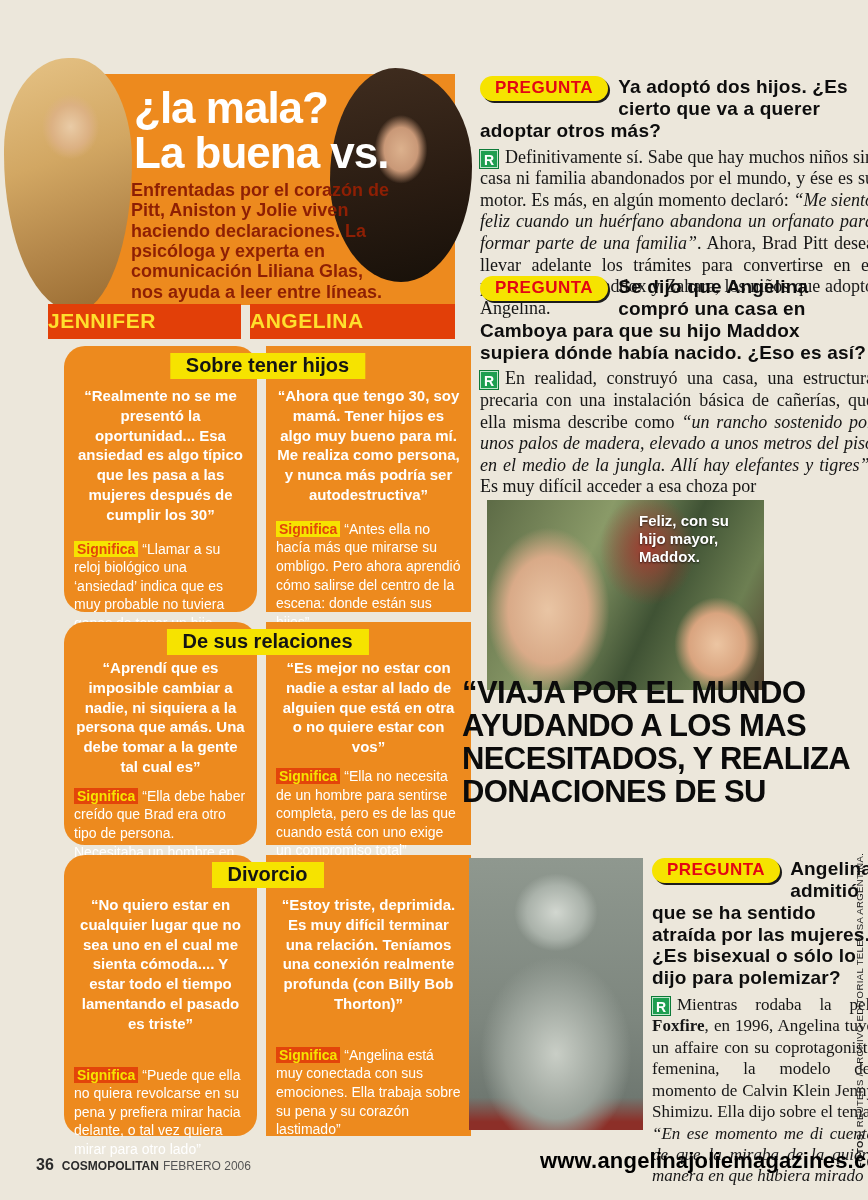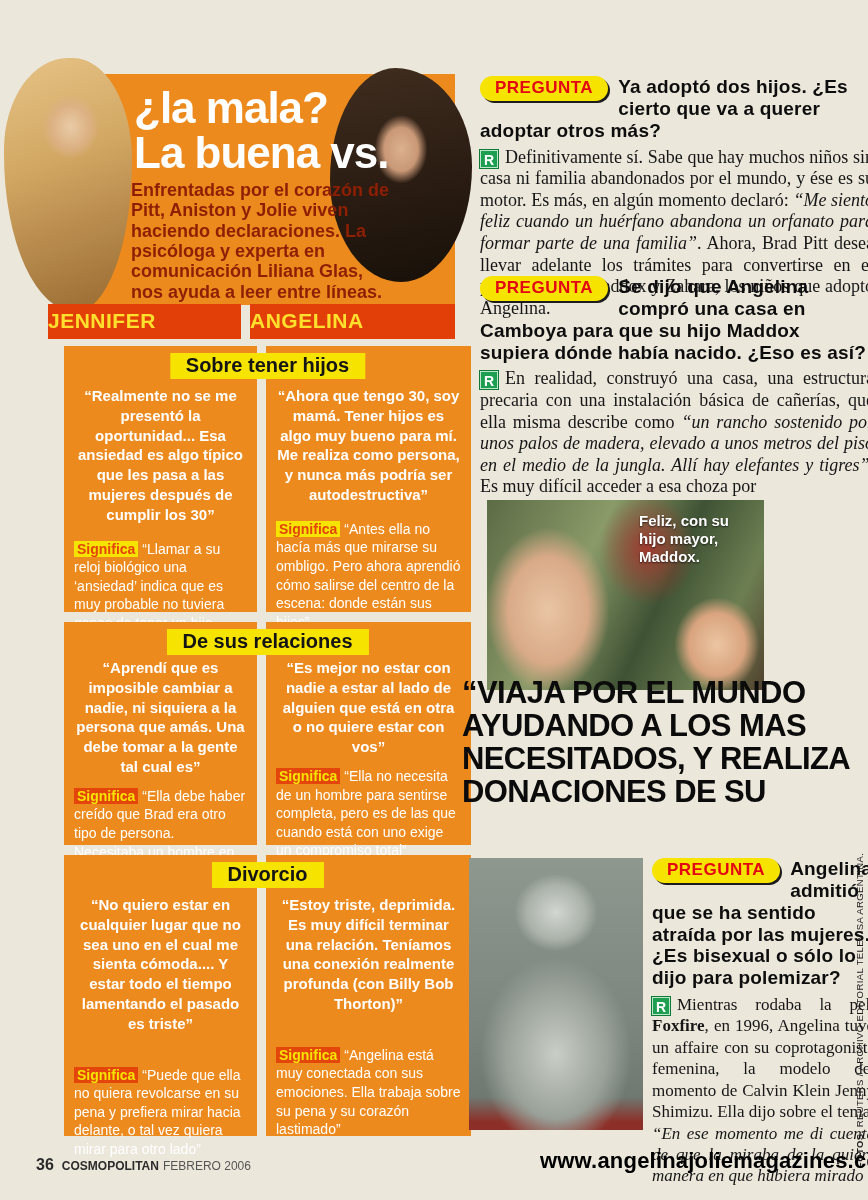--- a/index.html
+++ b/index.html
@@ -29,21 +29,21 @@
   
   .col-heads { position:absolute; left:48px; top:304px; width:407px; display:flex; gap:9px; }
   .col-head { background:#E23F08; color:#FFE02D; font-weight:800; font-size:21px;
       text-align:left; padding:5px 0 6px; letter-spacing:.5px; }
   .col-head.j { width:193px; } .col-head.a { flex:1; }
 
   .section { position:absolute; left:48px; width:407px; display:flex; gap:9px;margin-left:16px; }
   .sec1 { top:346px; height:266px; } .sec2 { top:622px; height:223px; } .sec3 { top:855px; height:281px; }
   .cell { background:#ED8A1E; padding-top:40px; }
   .sec2 .cell { padding-top:36px; }
-  .cell.j { width:193px; } .cell.a { flex:1; }
+  .cell.j { width:193px;border-radius:21px; } .cell.a { flex:1; }
   .section-heading { position:absolute; top:7px; left:50%; transform:translateX(-50%);
       background:#F6E300; color:#141414; font-weight:800; font-size:20px;
       padding:1px 16px 2px; white-space:nowrap; z-index:2; }
   .quote { color:#fff; font-weight:700; font-size:15px; line-height:1.32; text-align:center; padding:0 10px; }
   .significa { padding:15px 10px 0 10px; color:#fff; font-size:14px; line-height:1.33; }
   .sec2 .significa { padding-top:10px; }
   .sec3 .significa { padding-top:32px; }
   .chip { font-weight:800; padding:0 3px; margin-right:4px; }
   .chip-yellow { background:#F6E300; color:#E3450A; }
   .chip-red    { background:#E3450A; color:#F6E300; }

